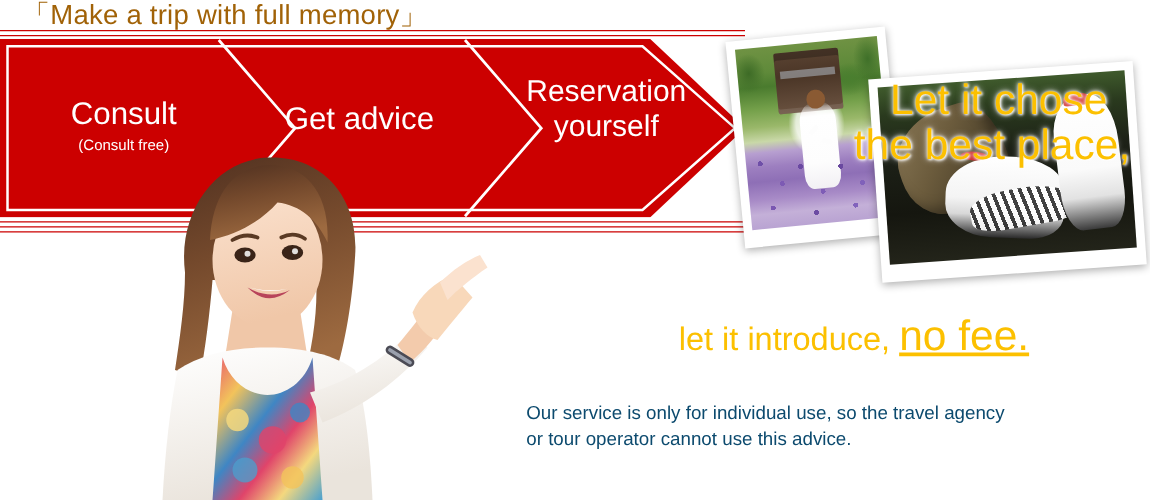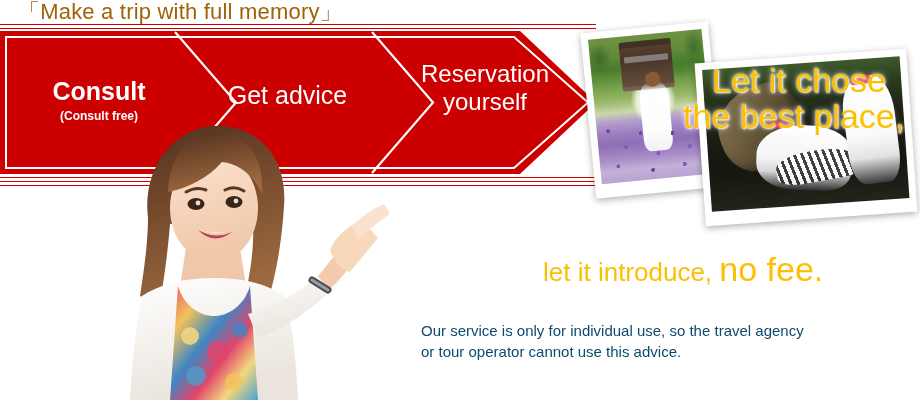--- a/index.html
+++ b/index.html
@@ -41,21 +41,21 @@
   }
   .banner-inner-border svg { display:block; }
 
   .step {
     position:absolute; color:#ffffff; text-align:center;
     line-height:1.08; white-space:nowrap;
   }
   .step-label { font-size:25px; }
   .step-sub { font-size:12px; margin-top:5px; }
 
-  .step-consult  { left:24px;  top:78px; width:150px;font-weight:bold; }
+  .step-consult  { left:24px;  top:78px; width:150px; }
   .step-advice   { left:205px; top:82px; width:165px; }
   .step-reserve  { left:395px; top:60px; width:180px; line-height:1.18; }
   .step-reserve .step-label { font-size:24px; display:block; }
 
   
   .photo {
     position:absolute; background:#ffffff;
     box-shadow:0 2px 7px rgba(0,0,0,0.32);
     overflow:hidden;
   }
@@ -181,21 +181,21 @@
 
   
   .yellow {
     position:absolute; color:#fcc000; white-space:nowrap;
     text-shadow: 0 0 3px rgba(255,255,255,0.95), 0 0 6px rgba(255,255,255,0.85), 1px 1px 2px rgba(255,255,255,0.9);
     margin-top: 41px;
   }
   .y1 { left:712px; top:20px;  font-size:34px; }
   .y2 { left:683px; top:56px;  font-size:34px; }
   .y3 { left:543px; top:209px; font-size:26px; }
-  .y3 .big { font-size:34px; }
+  .y3 .big { font-size:34px;text-decoration:underline; }
 
   
   .model-wrap { position:absolute; left:122px; top:100px; width:270px; height:300px; }
   .model-wrap svg { display:block; }
 
   
   .copy-red {
     position:absolute; left:375px; top:263px;
     font-size:20px; line-height:25px; color:#ee4036; white-space:nowrap;
     text-shadow:1px 1px 1px rgba(255,255,255,0.8);

